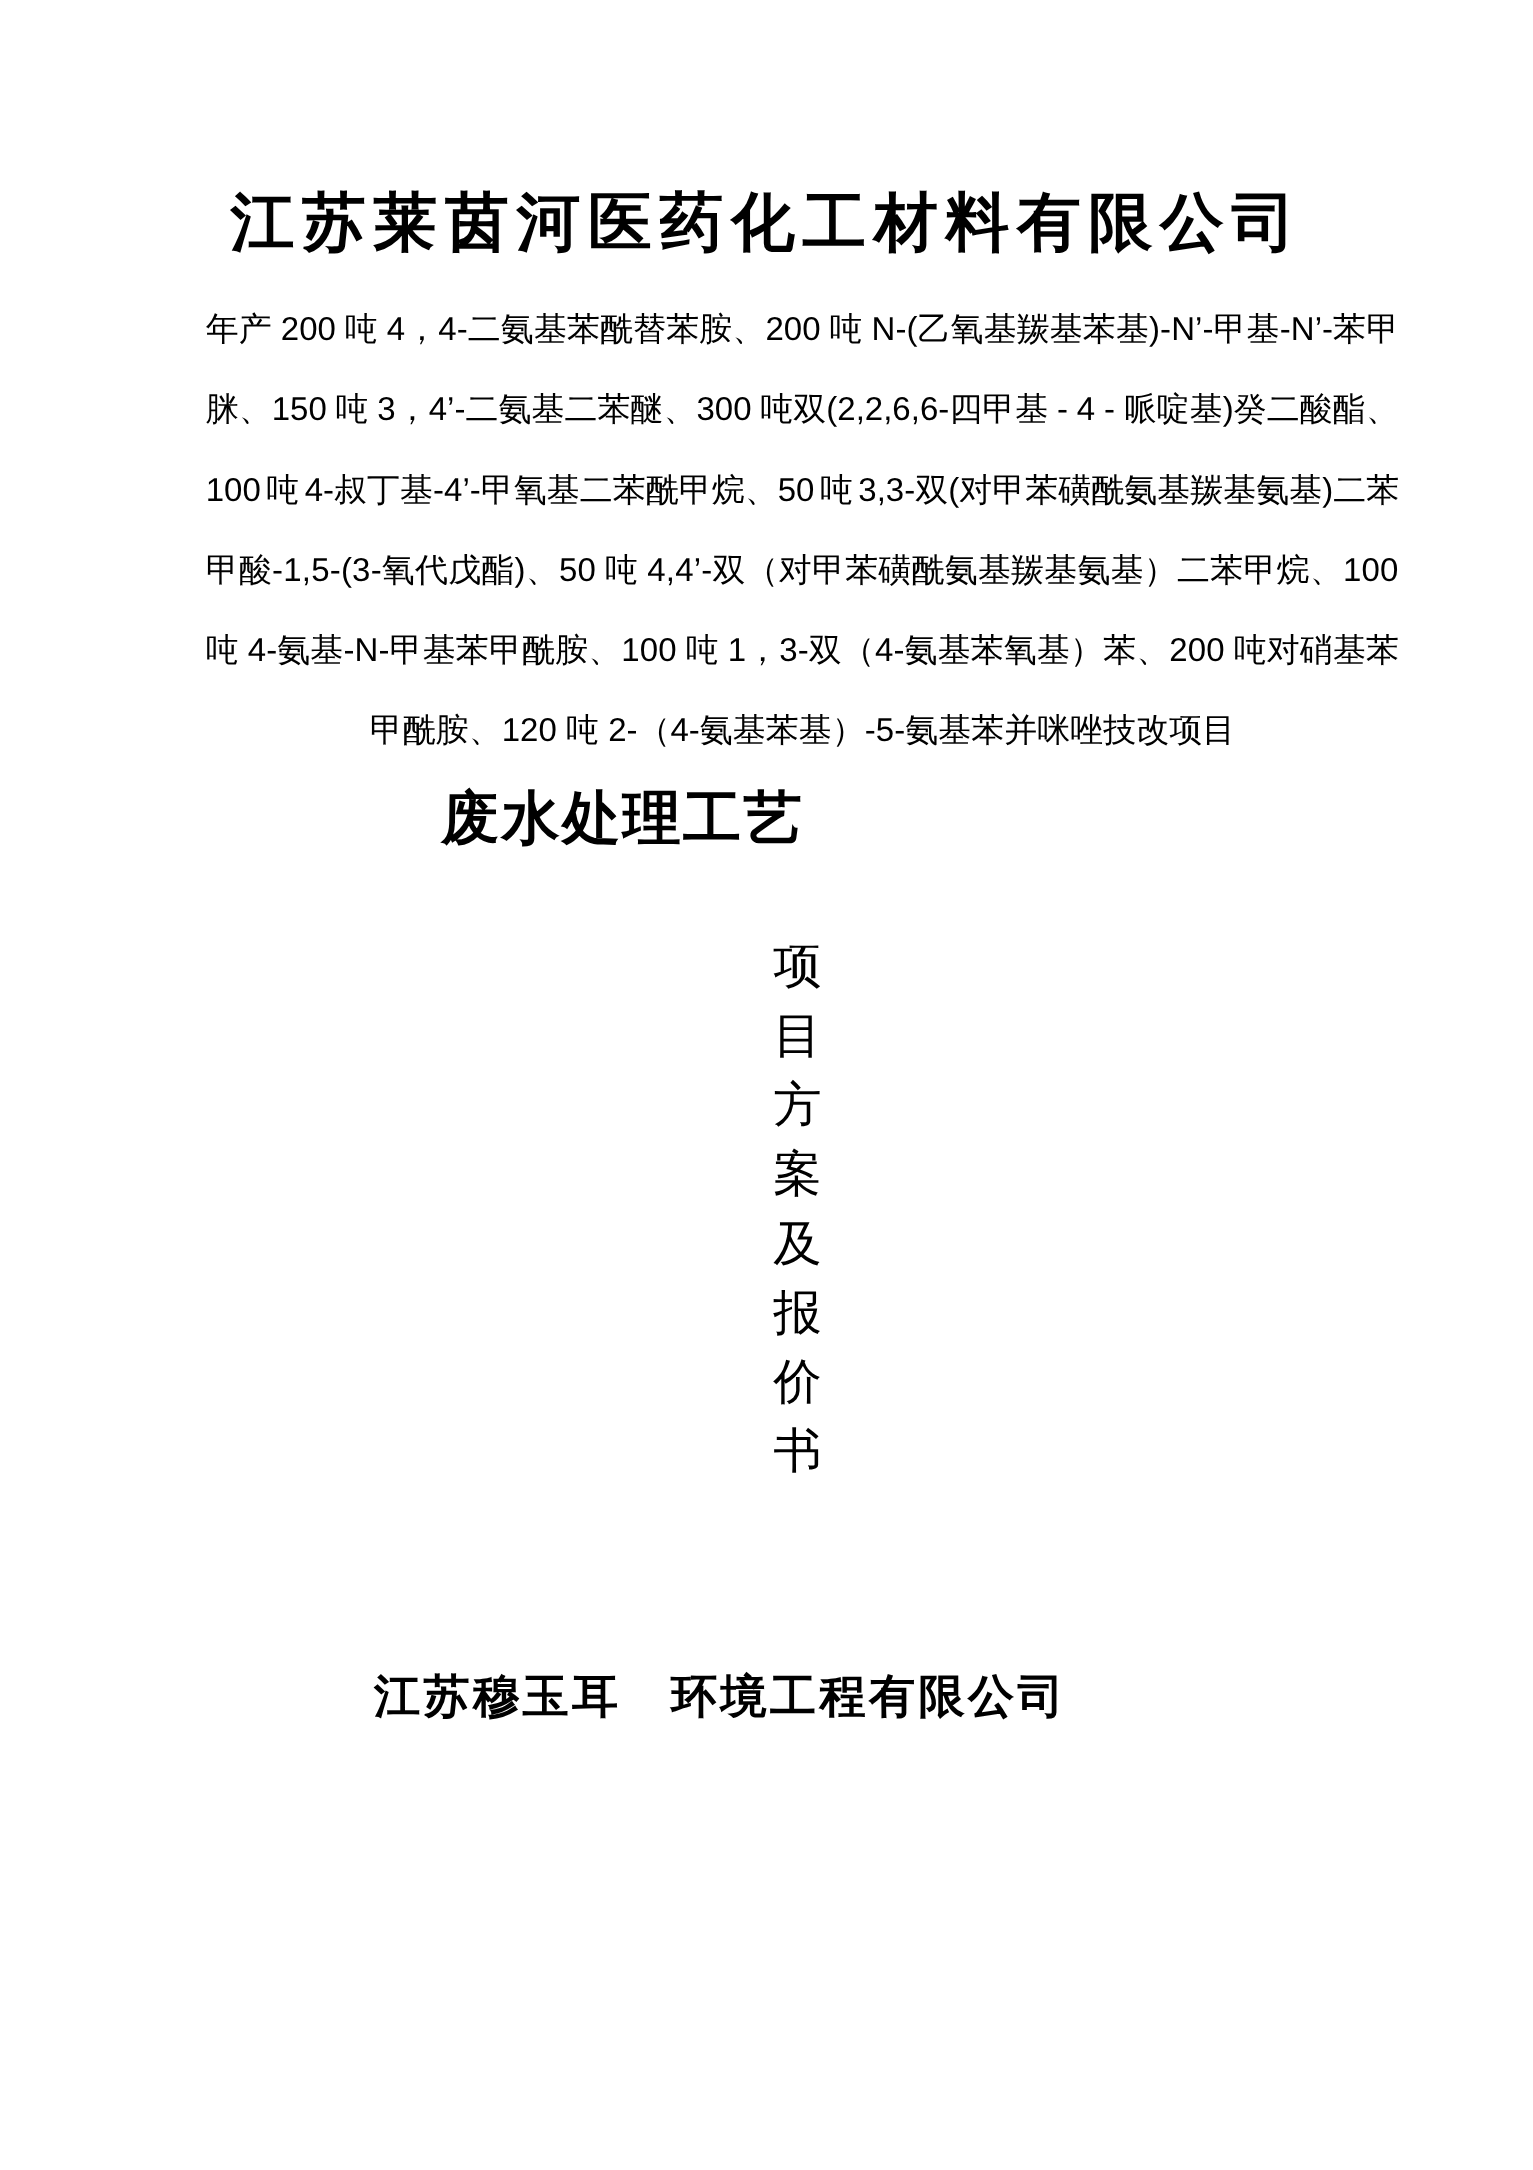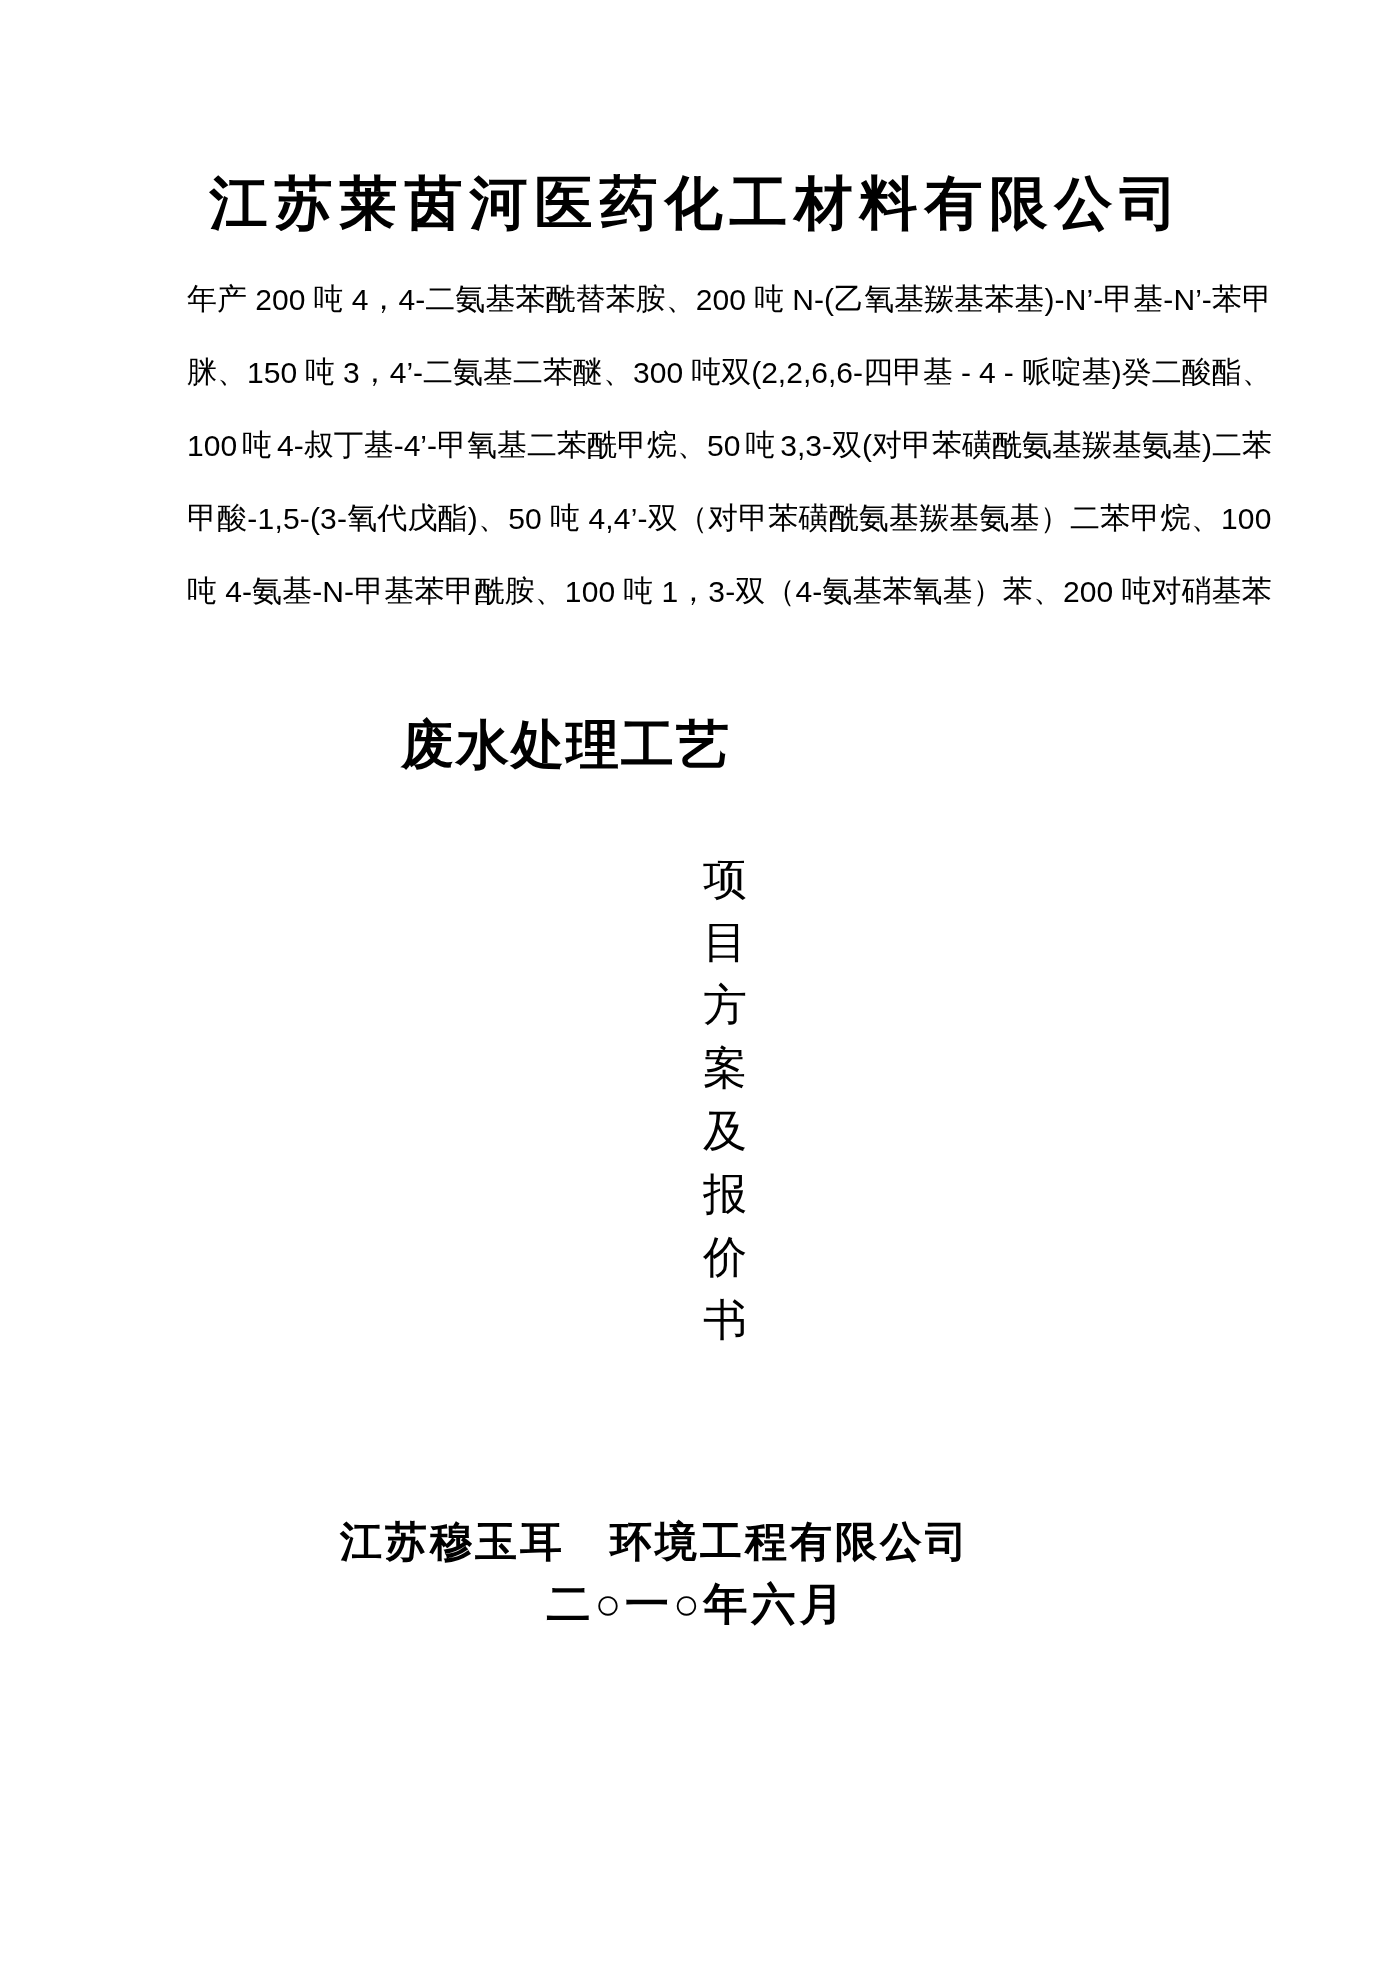--- a/index.html
+++ b/index.html
@@ -313,32 +313,32 @@
         <span>2</span>
         <span>0</span>
         <span>0</span>
         <span class="sp"></span>
         <span>吨</span>
         <span>对</span>
         <span>硝</span>
         <span>基</span>
         <span>苯</span>
       </div>
+      <div class="line center">甲酰胺、120 吨 2-（4-氨基苯基）-5-氨基苯并咪唑技改项目</div>
     </div>
 
   <h2 class="subtitle">废水处理工艺</h2>
 
   <div class="vertical-title">
       <div class="v-char">项</div>
       <div class="v-char">目</div>
       <div class="v-char">方</div>
       <div class="v-char">案</div>
       <div class="v-char">及</div>
       <div class="v-char">报</div>
       <div class="v-char">价</div>
       <div class="v-char">书</div>
     </div>
 
   <div class="company">江苏穆玉耳　环境工程有限公司</div>
 
-  <div class="date">二○一○年六月</div>
 
 </div>
 
 </body></html>

